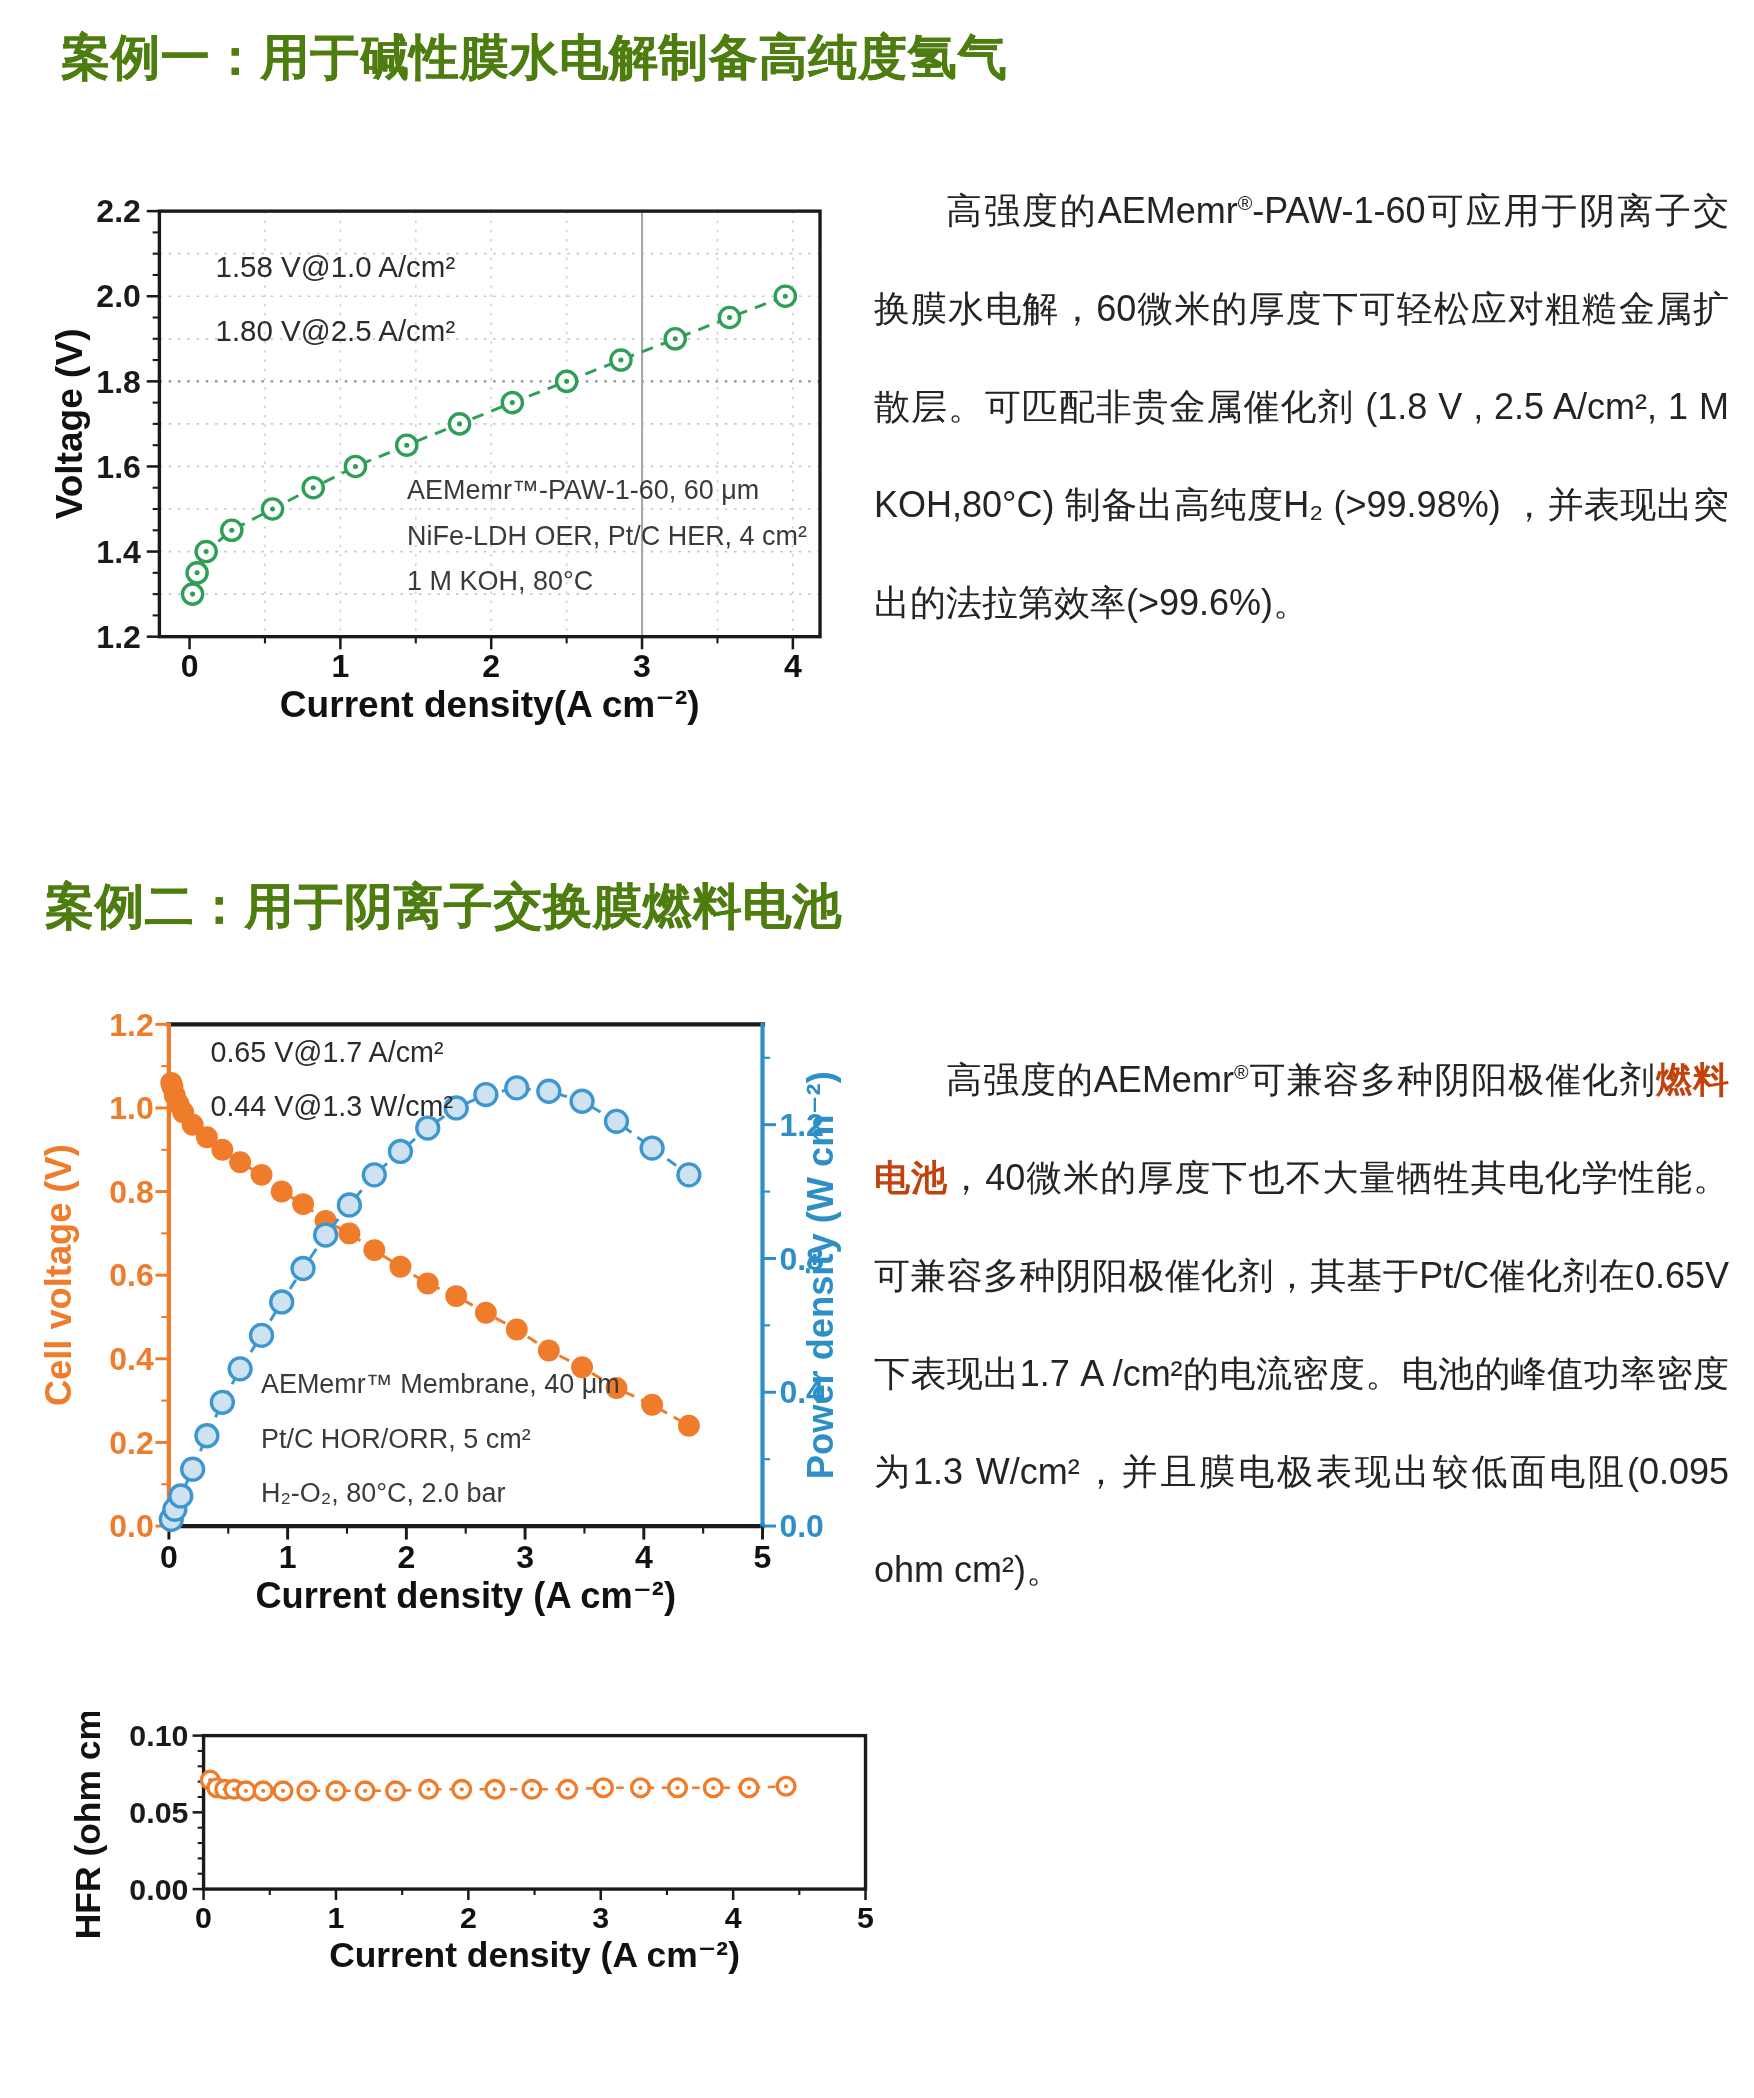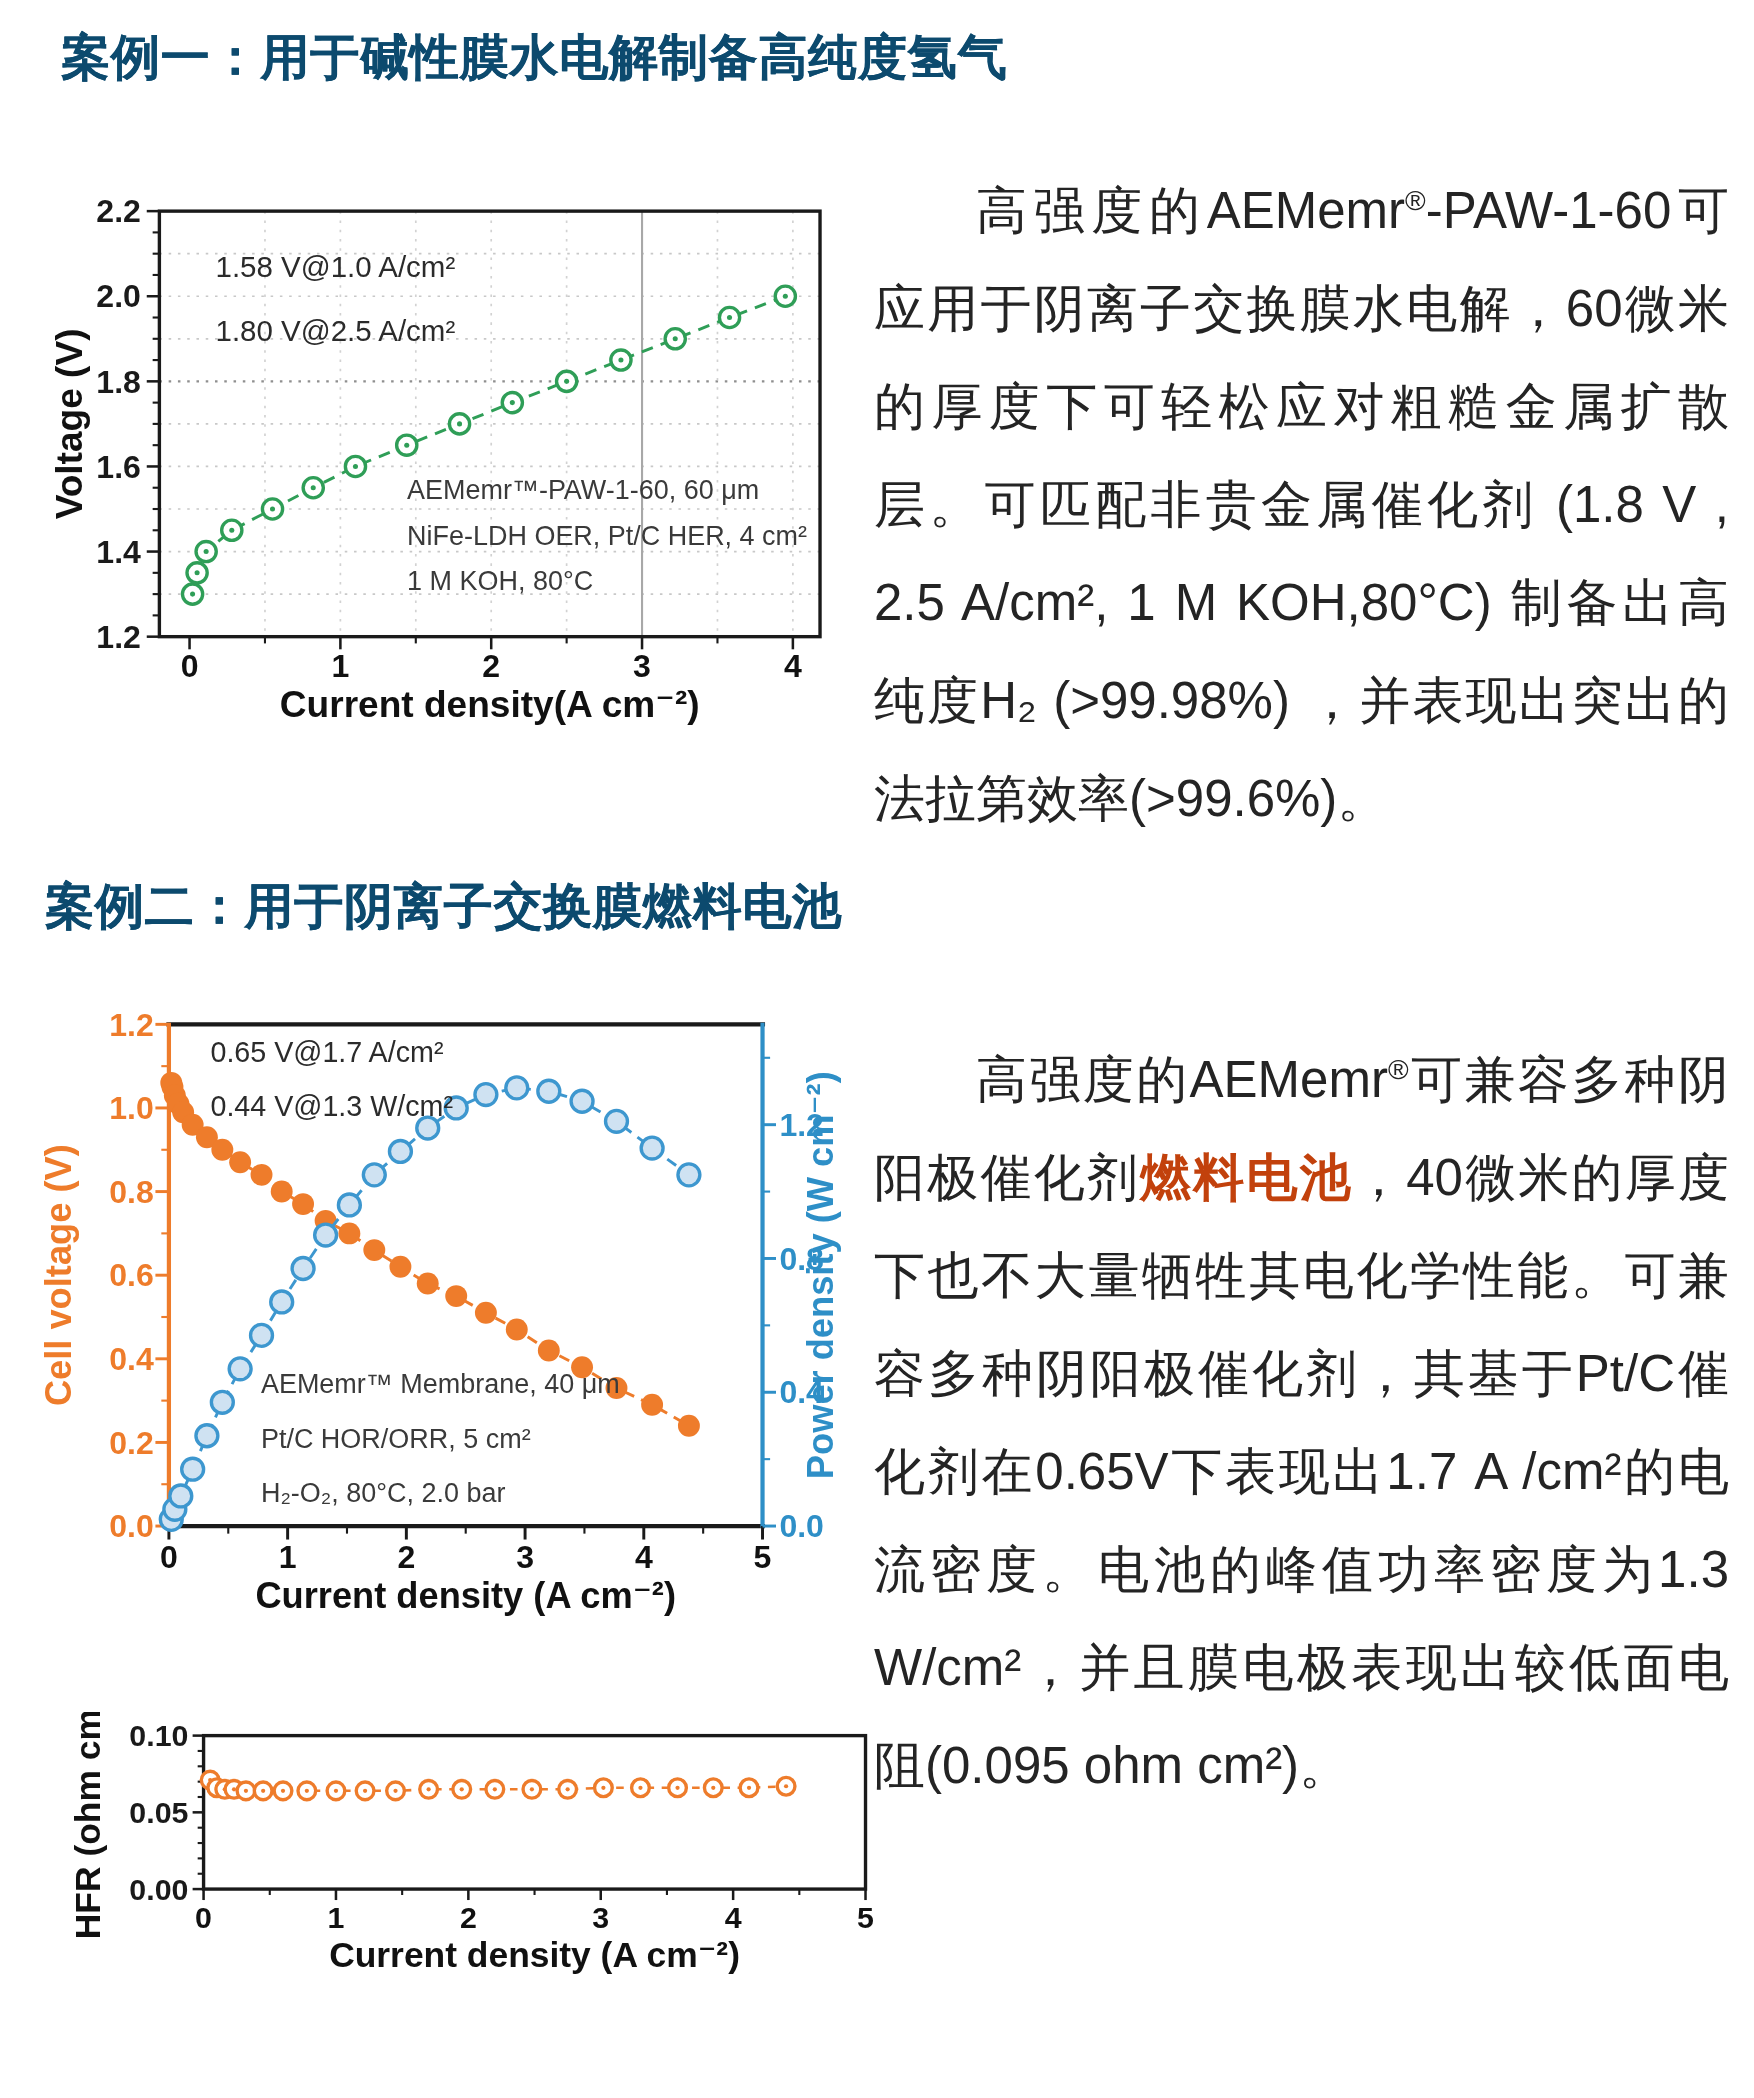--- a/index.html
+++ b/index.html
@@ -2,27 +2,27 @@
 <html style="font-size:13.5px"><head>
 <meta charset="utf-8">
 <style>
   html,body{margin:0;padding:0;}
   body{
     width:1754px;height:2098px;background:#ffffff;position:relative;
     font-family:"Liberation Sans","DejaVu Sans",sans-serif;overflow:hidden;
   }
   .page{position:absolute;inset:0;}
   .case-title{
-    position:absolute;margin:0;font-size:49px;font-weight:700;color:#0c4a6e;
+    position:absolute;margin:0;font-size:49px;font-weight:700;color:#4d7c0f;
     letter-spacing:0.8px;text-shadow:0.5px 0 0 currentColor;white-space:nowrap;
   }
   #title1{left:61px;top:25px;}
   #title2{left:45px;top:874px;}
   .para{
-    position:absolute;margin:0;width:855px;font-size:51px;line-height:98px;
+    position:absolute;margin:0;width:855px;font-size:36px;line-height:98px;
     color:#242424;text-align:justify;text-indent:2em;
   }
   #para1{left:874px;top:162px;}
   #para2{left:874px;top:1031px;}
   .para sup{font-size:55%;line-height:0;}
   .inline-link{font-weight:700;text-decoration:none;cursor:pointer;}
   .chart-figure{position:absolute;margin:0;padding:0;}
   #fig1{left:51px;top:169px;width:810px;height:573px;}
   #fig2{left:34px;top:999px;width:898px;height:662px;}
   #fig3{left:34px;top:1712px;width:894px;height:312px;}

